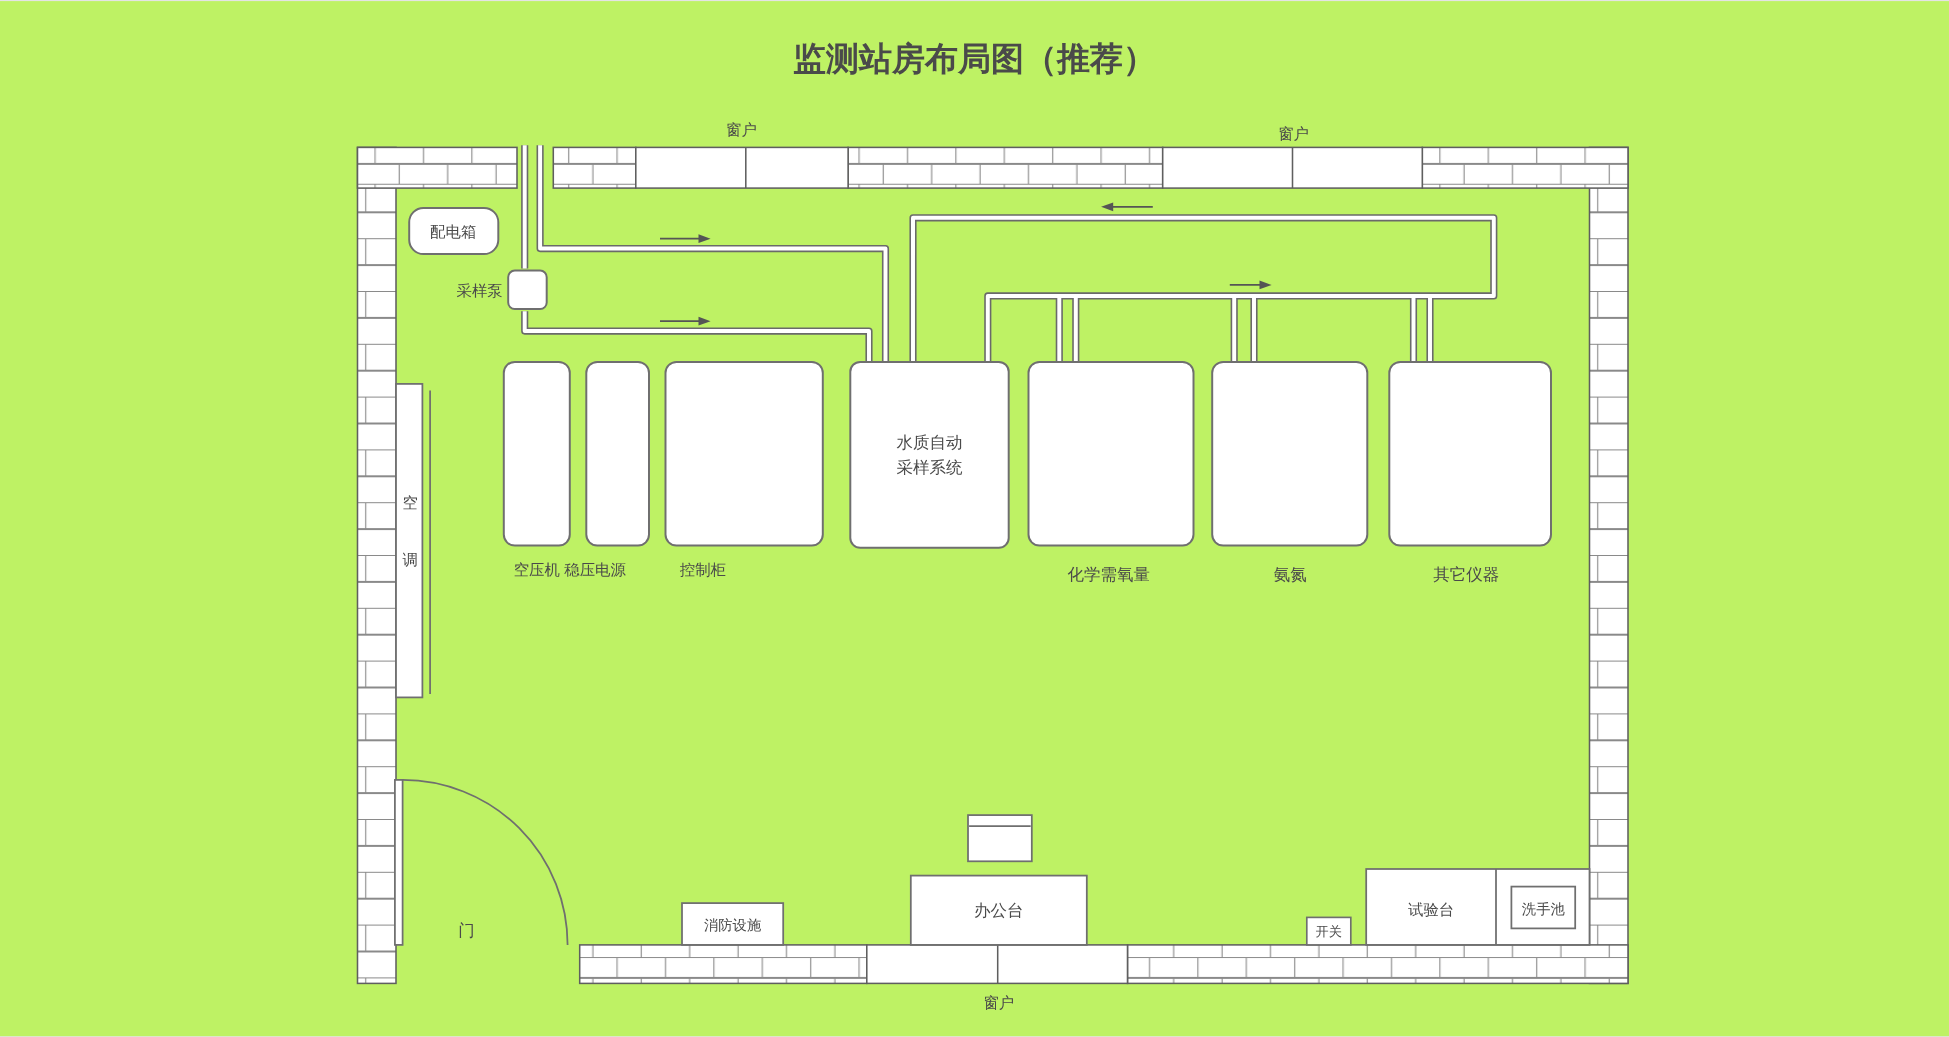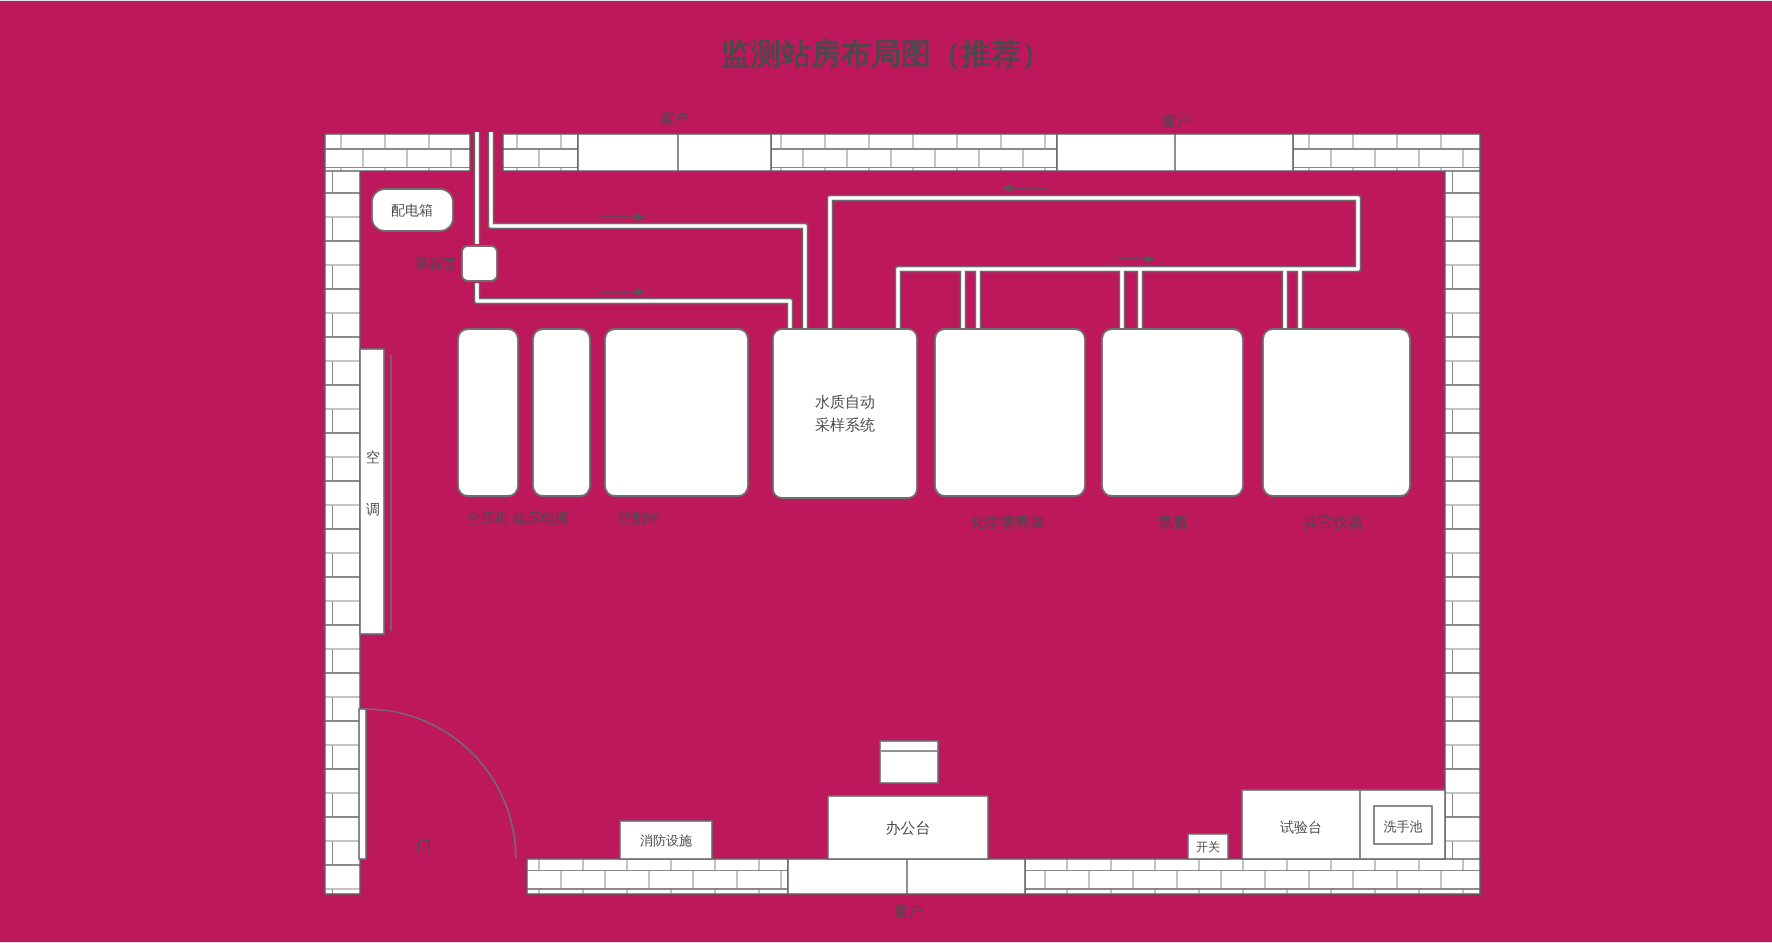--- a/index.html
+++ b/index.html
@@ -1,19 +1,19 @@
 <!DOCTYPE html>
 <html><head>
 <meta charset="utf-8">
 <style>
   html,body{margin:0;padding:0;background:#ffffff;}
   .page{
     position:relative;
     width:1772px;height:943px;
-    background:#be185d;
+    background:#bef264;
     border-top:1px solid #e4e4e4;
     border-bottom:1px solid #e4e4e4;
     box-sizing:border-box;
     font-family:"Liberation Sans","DejaVu Sans",sans-serif;
     overflow:hidden;
   }
   svg text{
     font-family:"Liberation Sans","DejaVu Sans",sans-serif;
     fill:#4a4a4a;
   }

